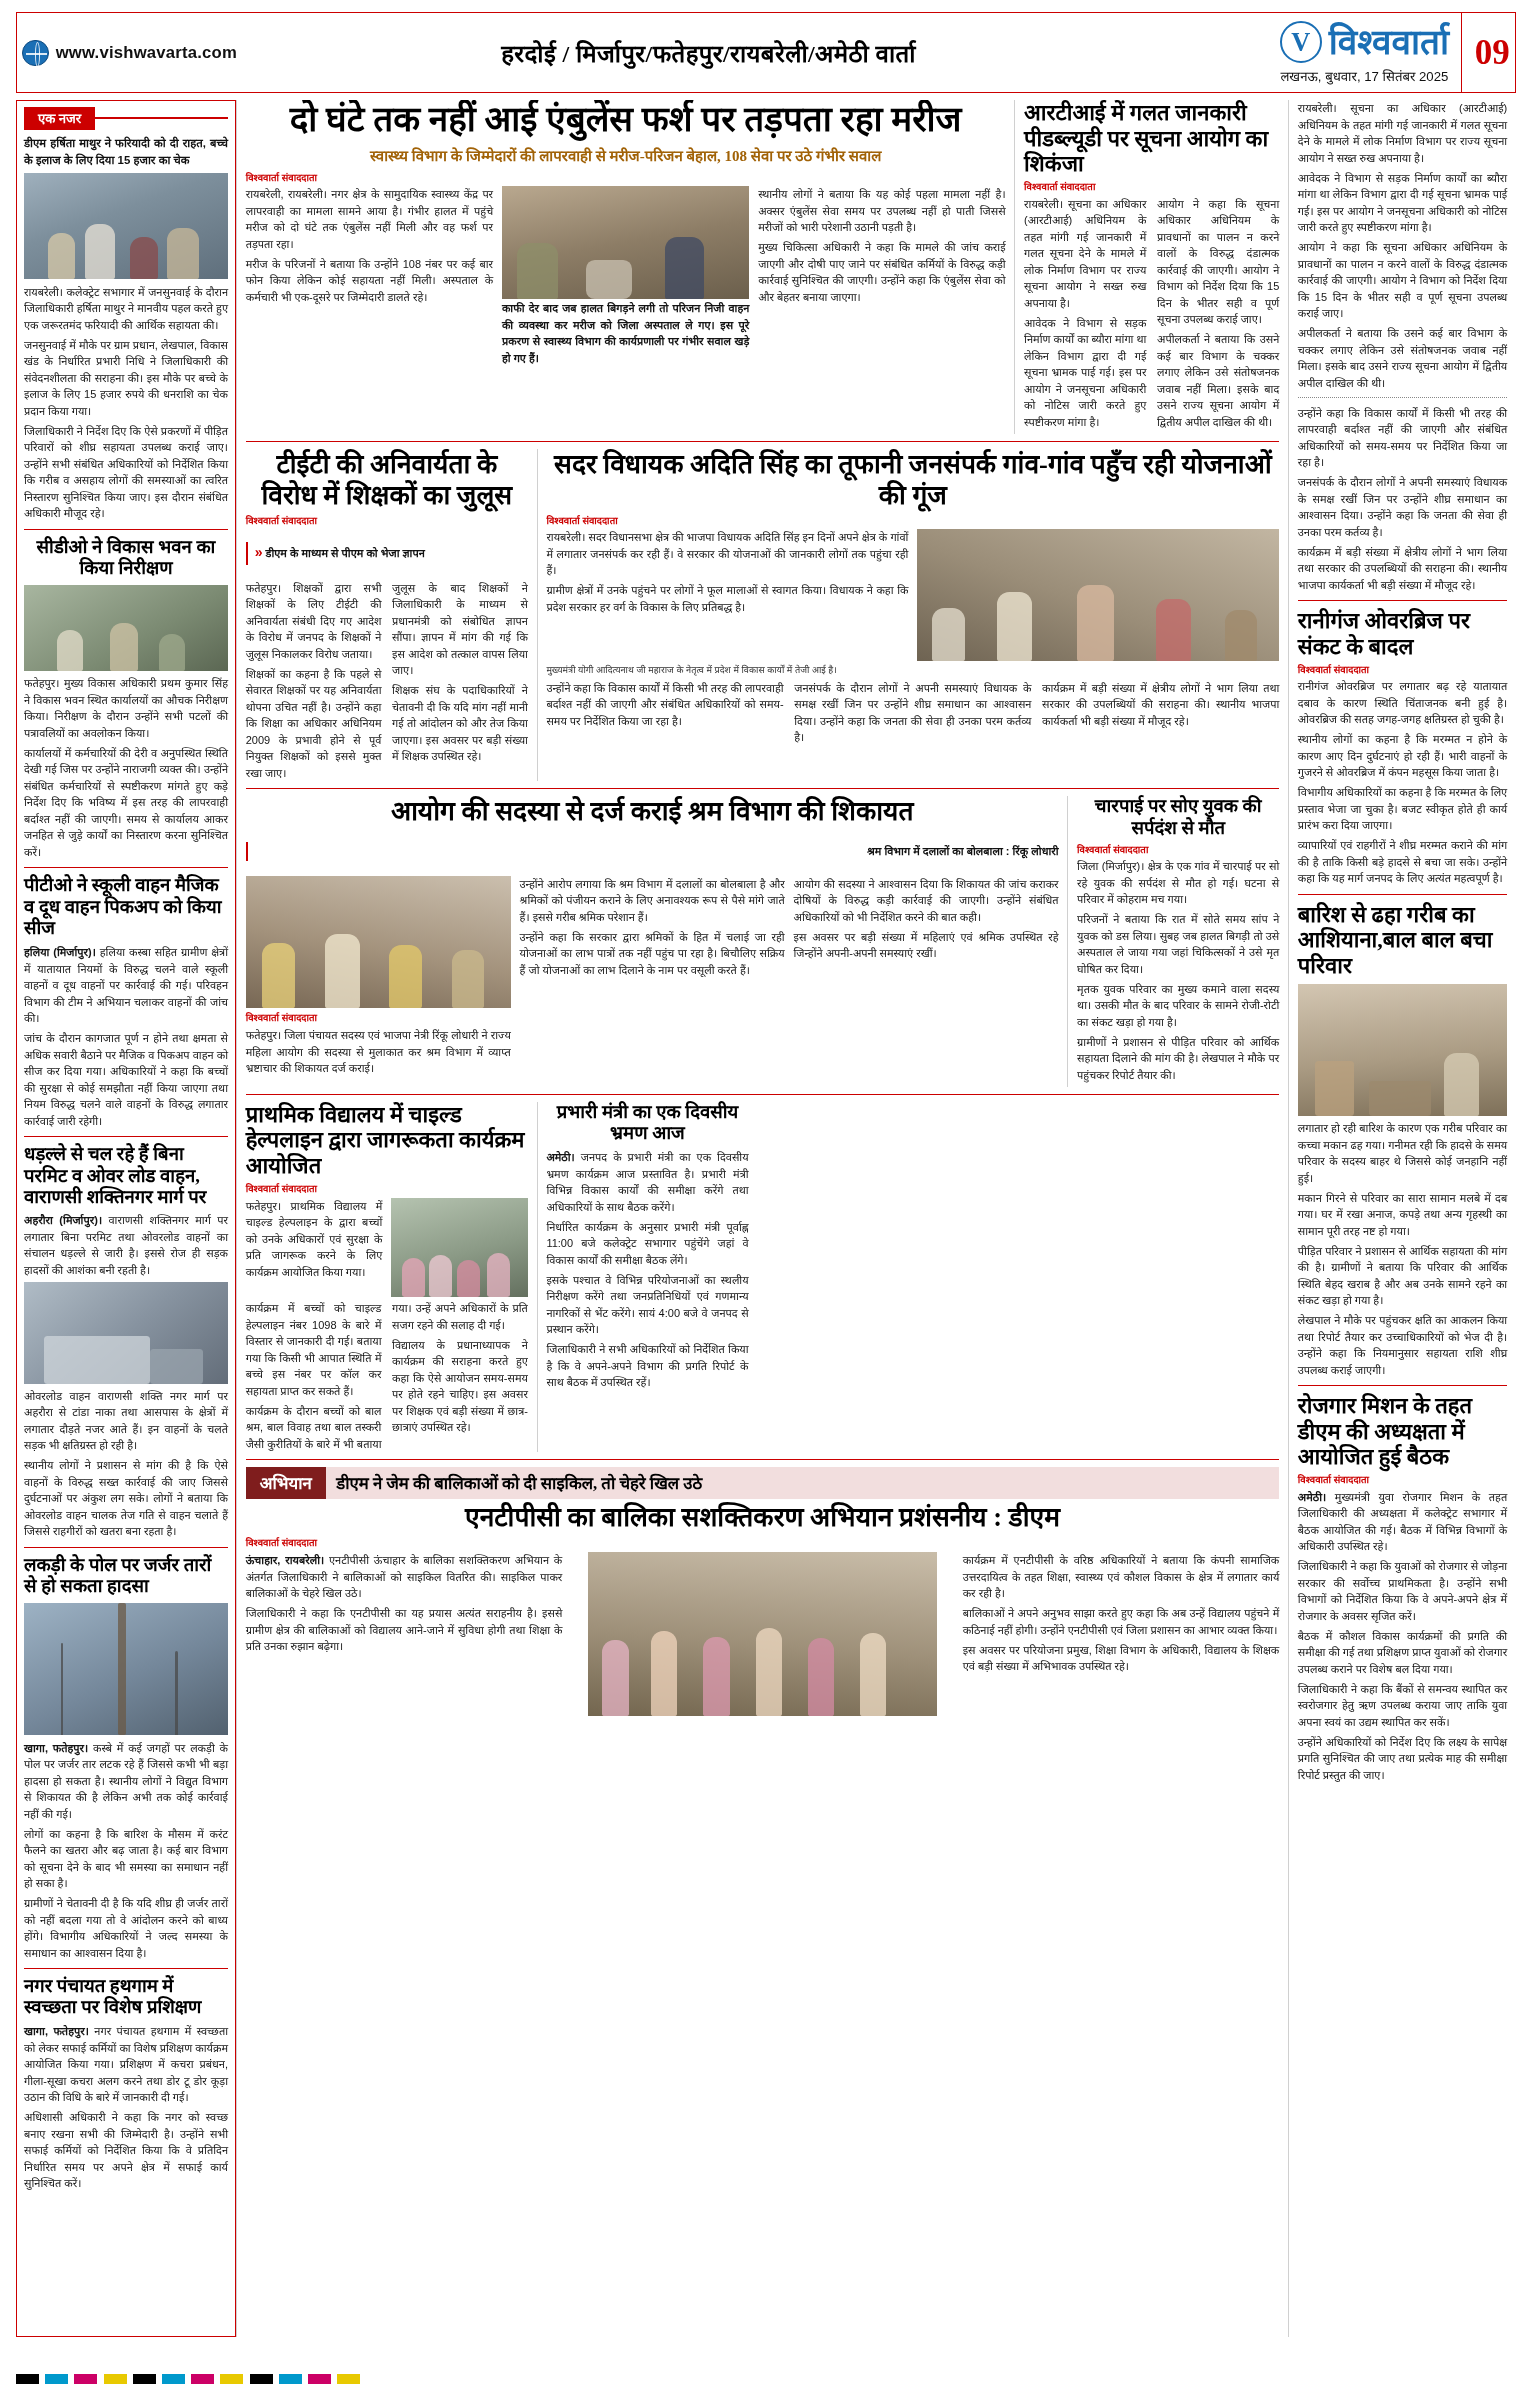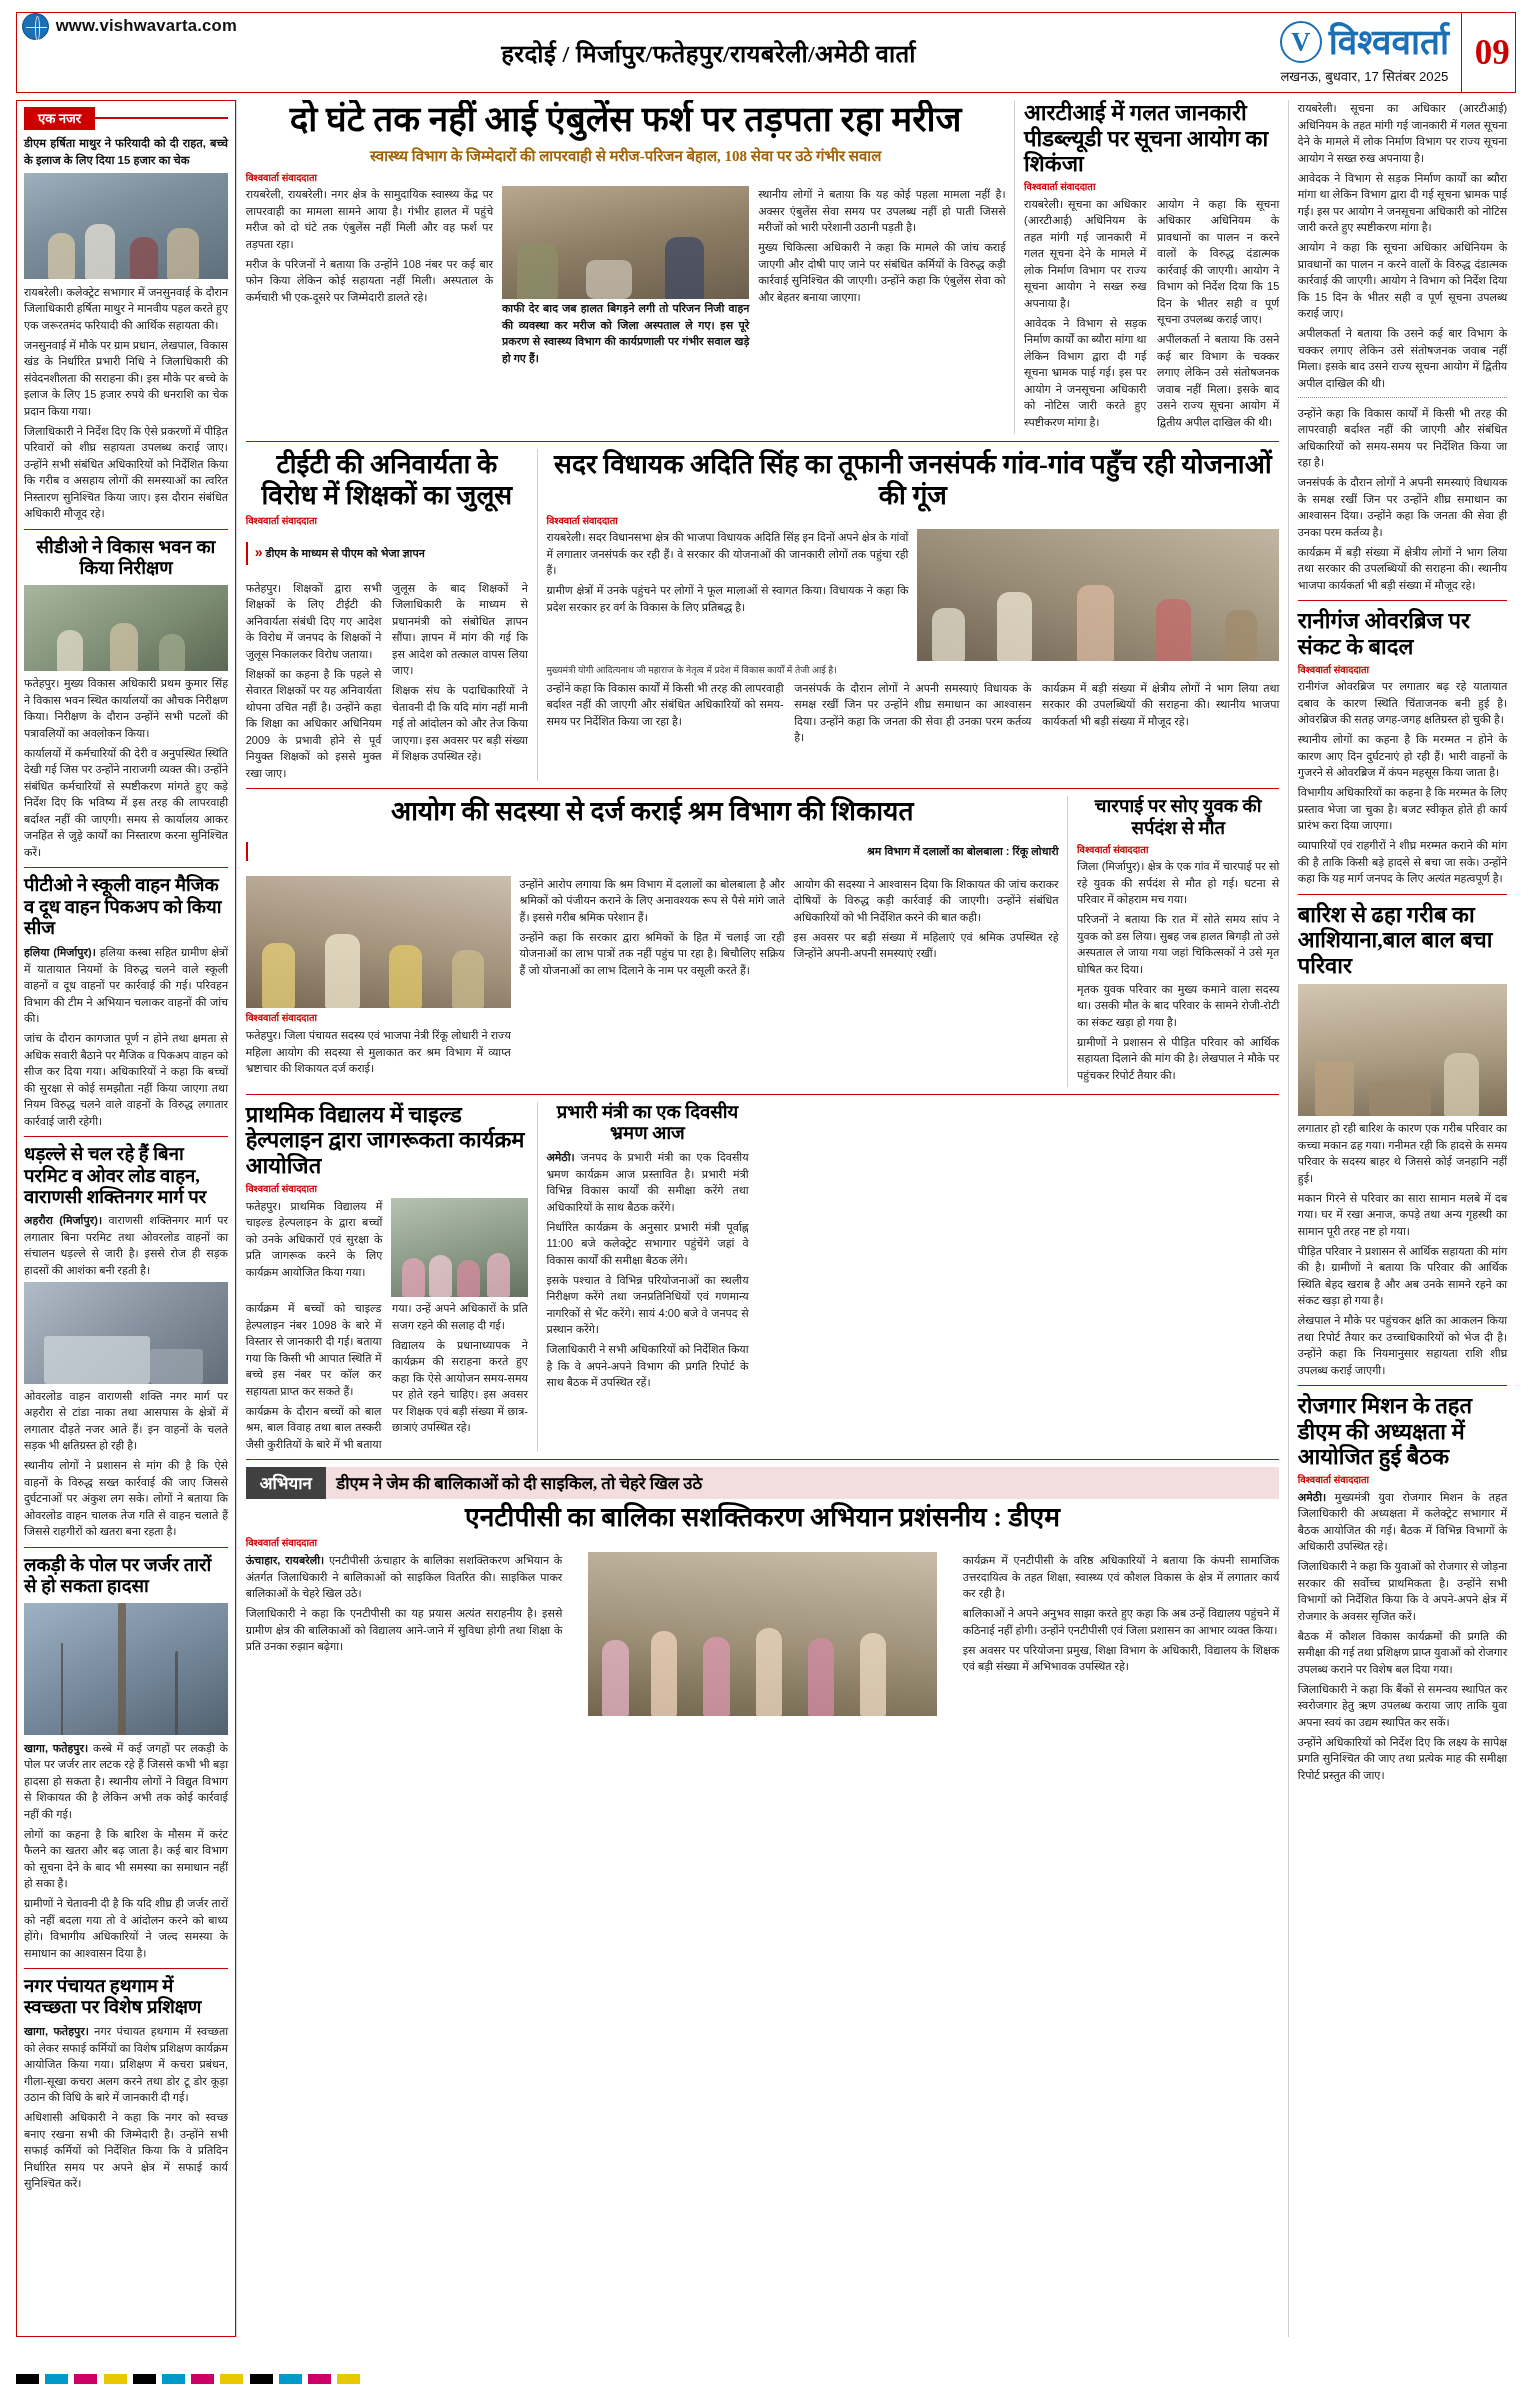--- a/index.html
+++ b/index.html
@@ -24,21 +24,21 @@
     border: 1.8px solid #c00;
     height: 81px;
     display: flex;
     align-items: stretch;
     margin-bottom: 7px;
   }
   .mh-left {
     width: 264px;
     display: flex;
     flex-direction: column;
-    justify-content: flex-start;
+    justify-content: center;
     padding-left: 5.3px;
     border-right: 0px solid transparent;
   }
   .mh-logo-row { display:flex; align-items:center; gap:7px; }
   .globe {
     width: 26.4px; height: 26.4px; border-radius: 50%;
     background: #1a6fb5;
     position: relative;
     flex: 0 0 auto;
     border: 0.9px solid #0d4a80;
@@ -152,21 +152,21 @@
   .quote-box {
     border-left:2.6px solid #c00; padding:1.8px 0 1.8px 7px; margin:15px 0;
     font-size:11px; font-weight:bold; line-height:1.4;
   }
   .redquote { color:#c00; font-size:14px; font-weight:bold; }
 
   .campaign-bar {
     display:flex; align-items:stretch; margin: 5.3px 0 3.5px; gap:0;
   }
   .campaign-tag {
-    background:#404040; color:#fff; font-weight:bold; font-size:16.7px; padding:4.4px 14px;
+    background:#7f1d1d; color:#fff; font-weight:bold; font-size:16.7px; padding:4.4px 14px;
     font-family:"Liberation Serif", serif;
   }
   .campaign-text {
     background:#f2dede; color:#000; font-weight:bold; font-size:16.7px; padding:4.4px 10.6px; flex:1;
     font-family:"Liberation Serif", serif;
   }
 
   
   .colorbars { position:absolute; left:16px; bottom:5.3px; display:flex; gap:6.2px; }
   .colorbars i { display:block; width:23px; height:9.7px; }

